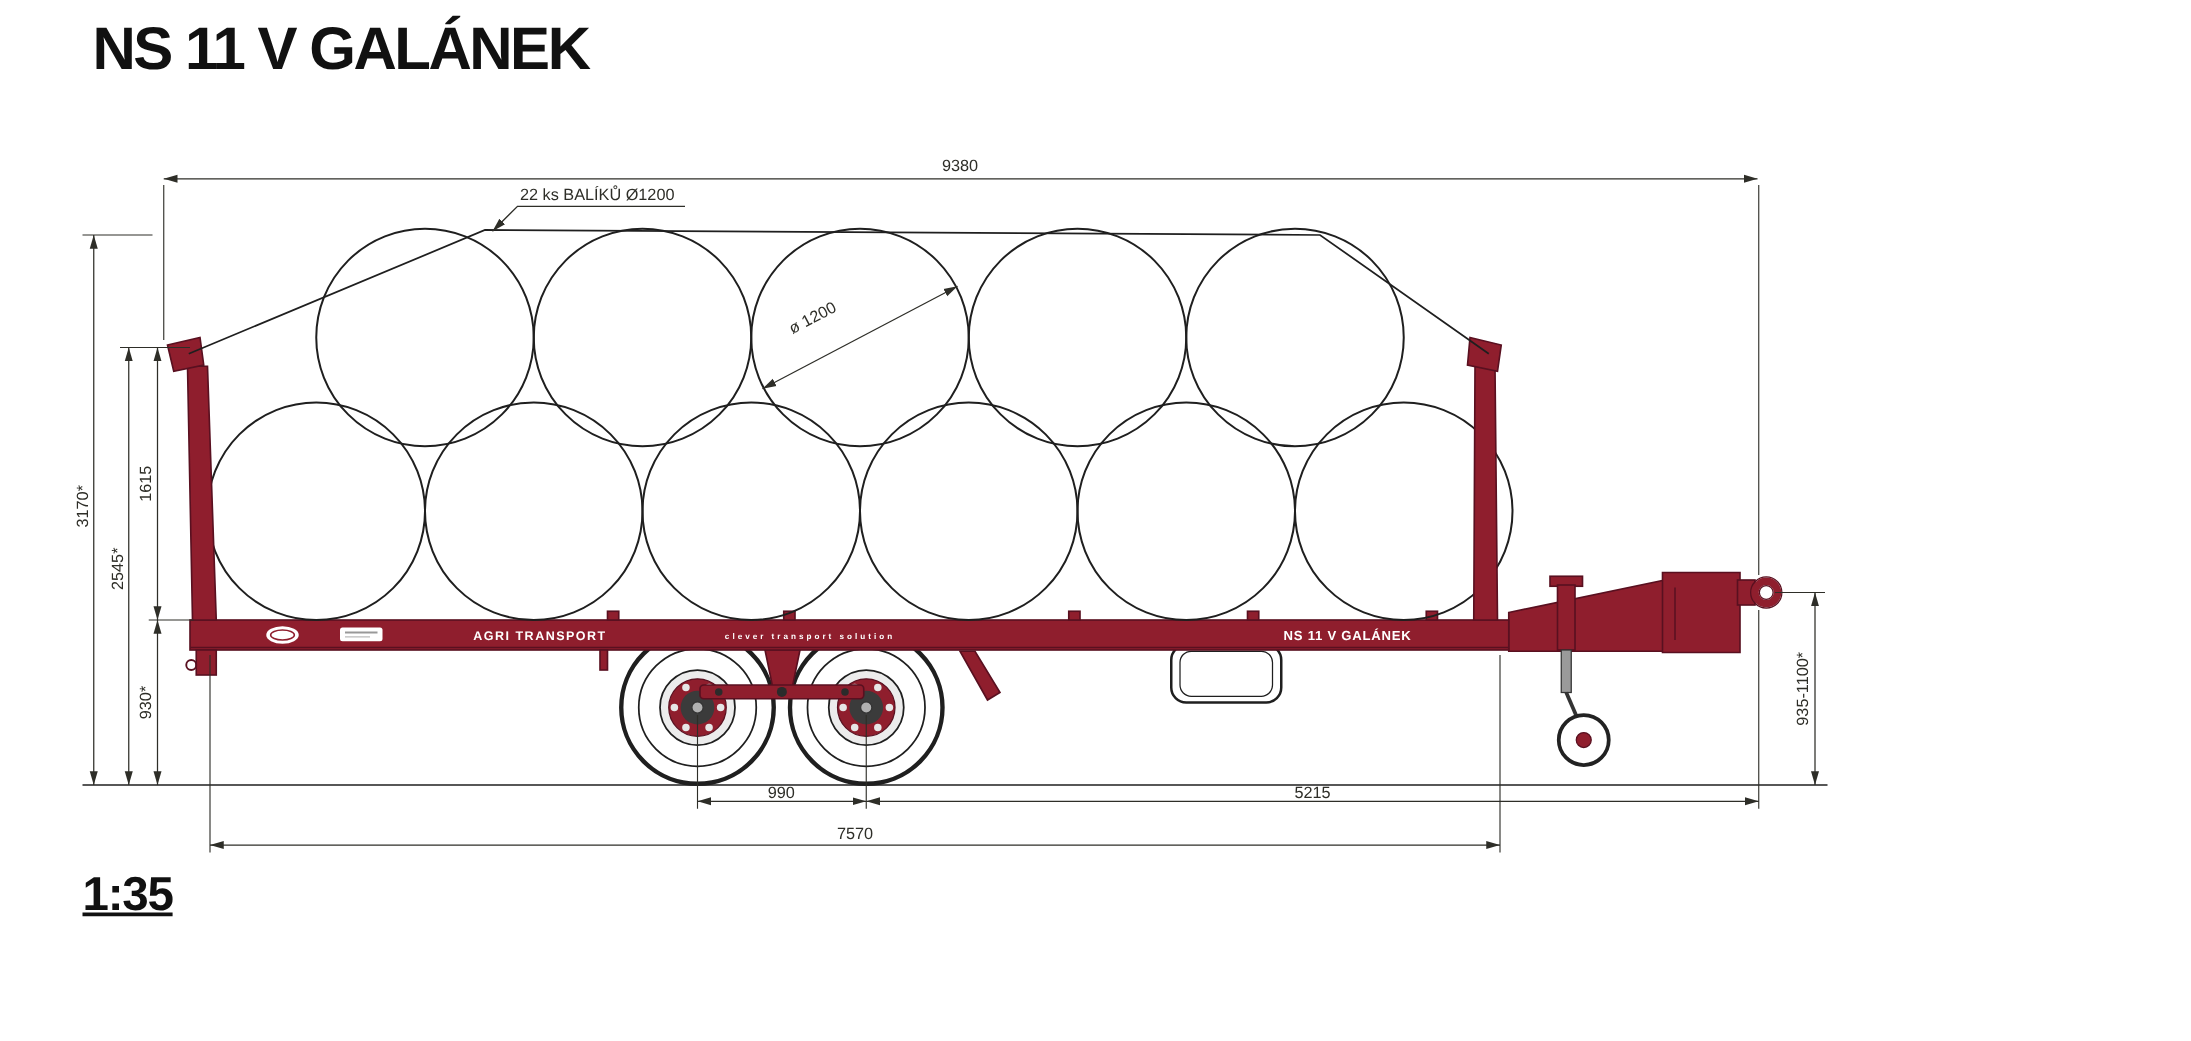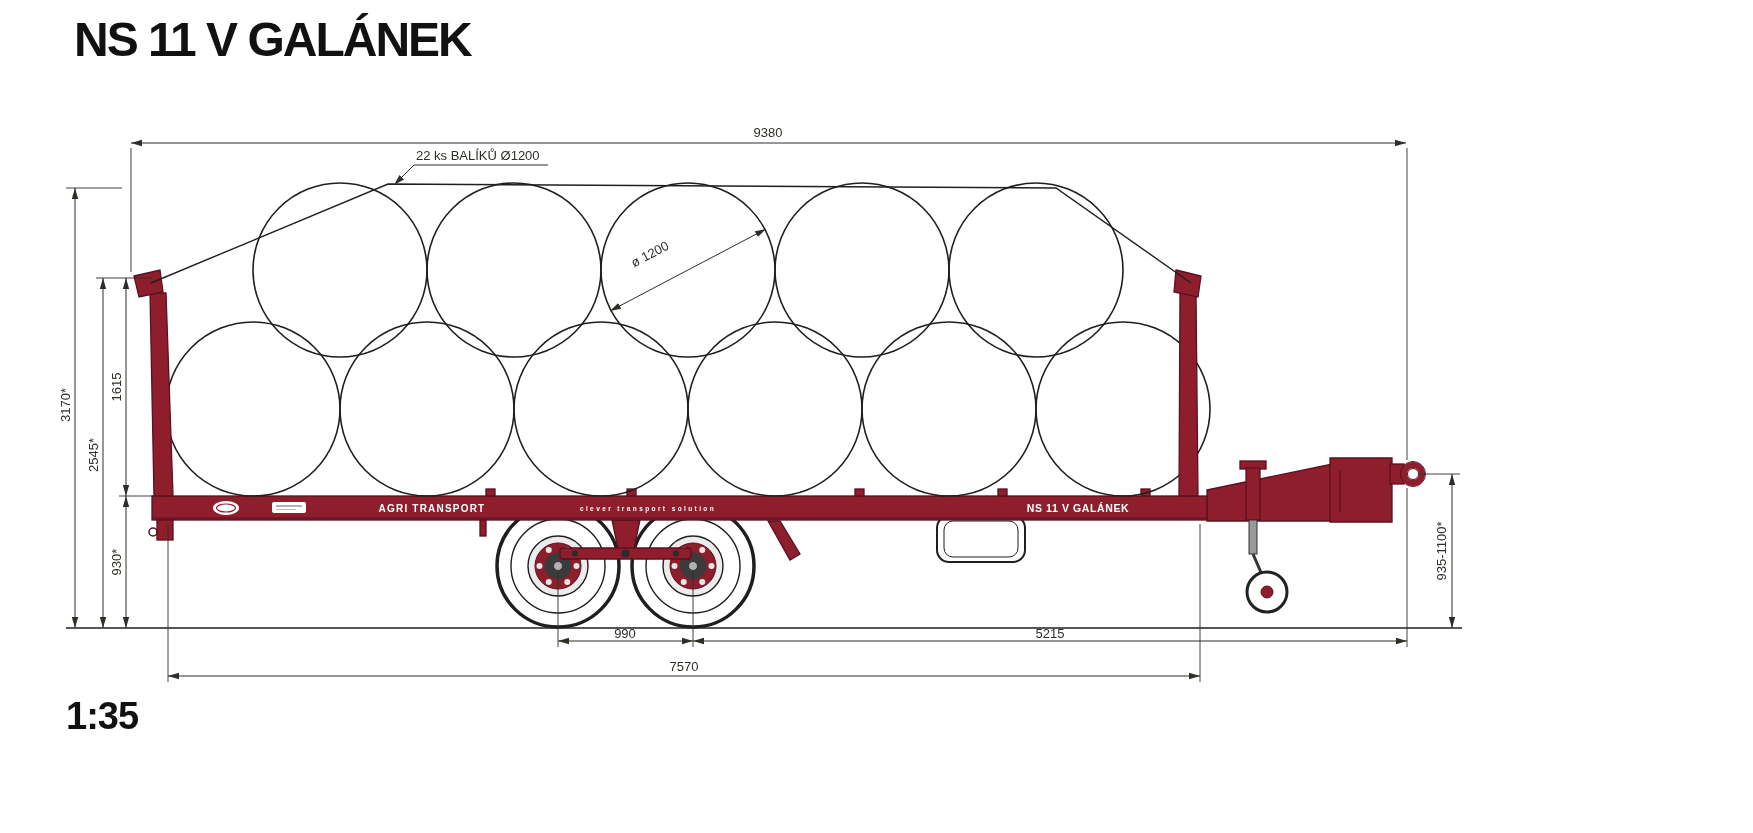--- a/index.html
+++ b/index.html
@@ -17,21 +17,21 @@
     position:absolute;left:74px;top:12px;display:flex;align-items:baseline;gap:16px;white-space:nowrap;
   }
   .title-main{
     font-size:48px;font-weight:900;letter-spacing:-2px;color:#111;
     font-family:"Liberation Sans",sans-serif;
   }
   .title-sub{
     font-size:33px;font-weight:400;color:#161616;letter-spacing:-0.5px;
   }
   .scale{
-    position:absolute;left:66px;top:695px;font-size:38px;font-weight:900;color:#111;letter-spacing:-1px;
+    position:absolute;left:66px;top:695px;font-size:38px;font-weight:900;color:#111;letter-spacing:-1px;text-decoration:underline;
   }
   svg{position:absolute;left:0;top:0;}
   .tire{fill:#fff;stroke:var(--line-ink);stroke-width:3.5}
   .rim1{fill:#fff;stroke:var(--line-ink);stroke-width:1.4}
   .rim2{fill:#ececec;stroke:var(--line-ink);stroke-width:1.4}
   .hubred{fill:var(--trailer-red);stroke:var(--trailer-red-dark);stroke-width:1}
   .hubdark{fill:#3b3b3b}
   .bolt{fill:#e6e6e6}
   .red{fill:var(--trailer-red);stroke:var(--trailer-red-dark);stroke-width:1.3}
   .bale{fill:none;stroke:var(--line-ink);stroke-width:1.6}

